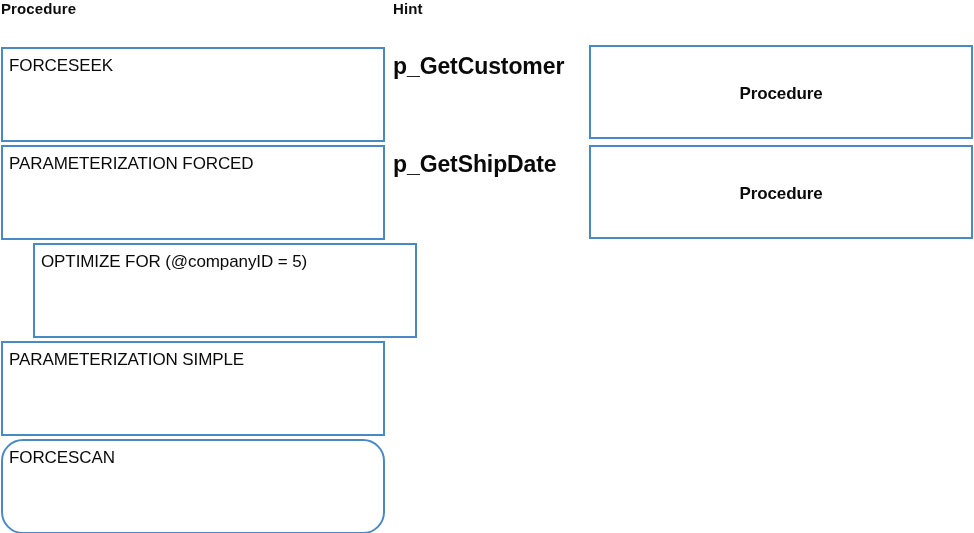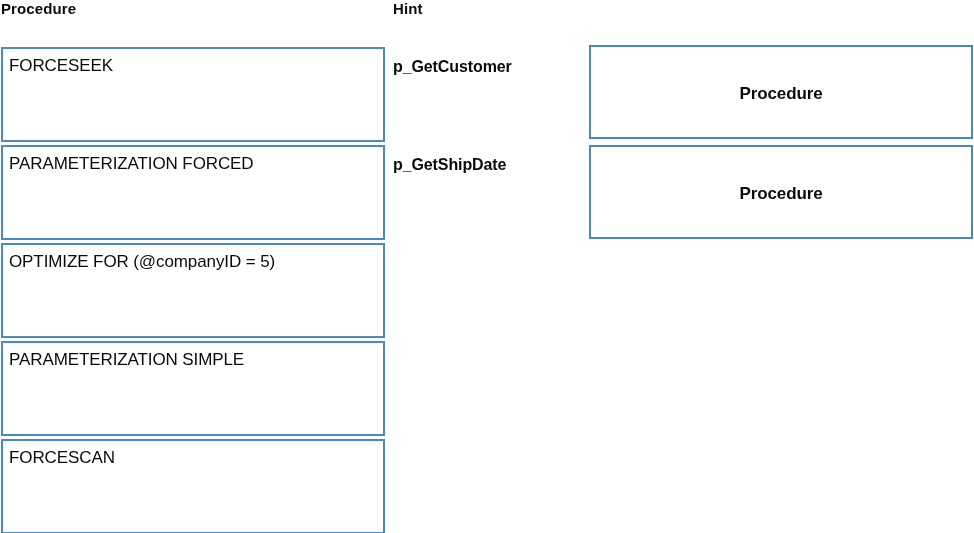--- a/index.html
+++ b/index.html
@@ -60,29 +60,29 @@
     font-weight: normal;
     color: #0a0a0a;
     line-height: 21px;
     letter-spacing: -0.1px;
     white-space: nowrap;
     overflow: hidden;
   }
 
   #option-0 { top: 47px;  }
   #option-1 { top: 145px; padding-left: 28px; }
-  #option-2 { top: 243px; }
+  #option-2 { top: 243px; margin-left: 32px; }
   #option-3 { top: 341px; }
-  #option-4 { top: 439px; }
+  #option-4 { top: 439px; border-radius: 22px; }
 
   
   .hint-label {
     position: absolute;
     left: 393px;
-    font-size: 16px;
+    font-size: 23px;
     font-weight: bold;
     color: #0a0a0a;
     line-height: 21px;
     white-space: nowrap;
     letter-spacing: -0.1px;
   }
   #hint-0 { top: 56px;  }
   #hint-1 { top: 154px; }
 
   

